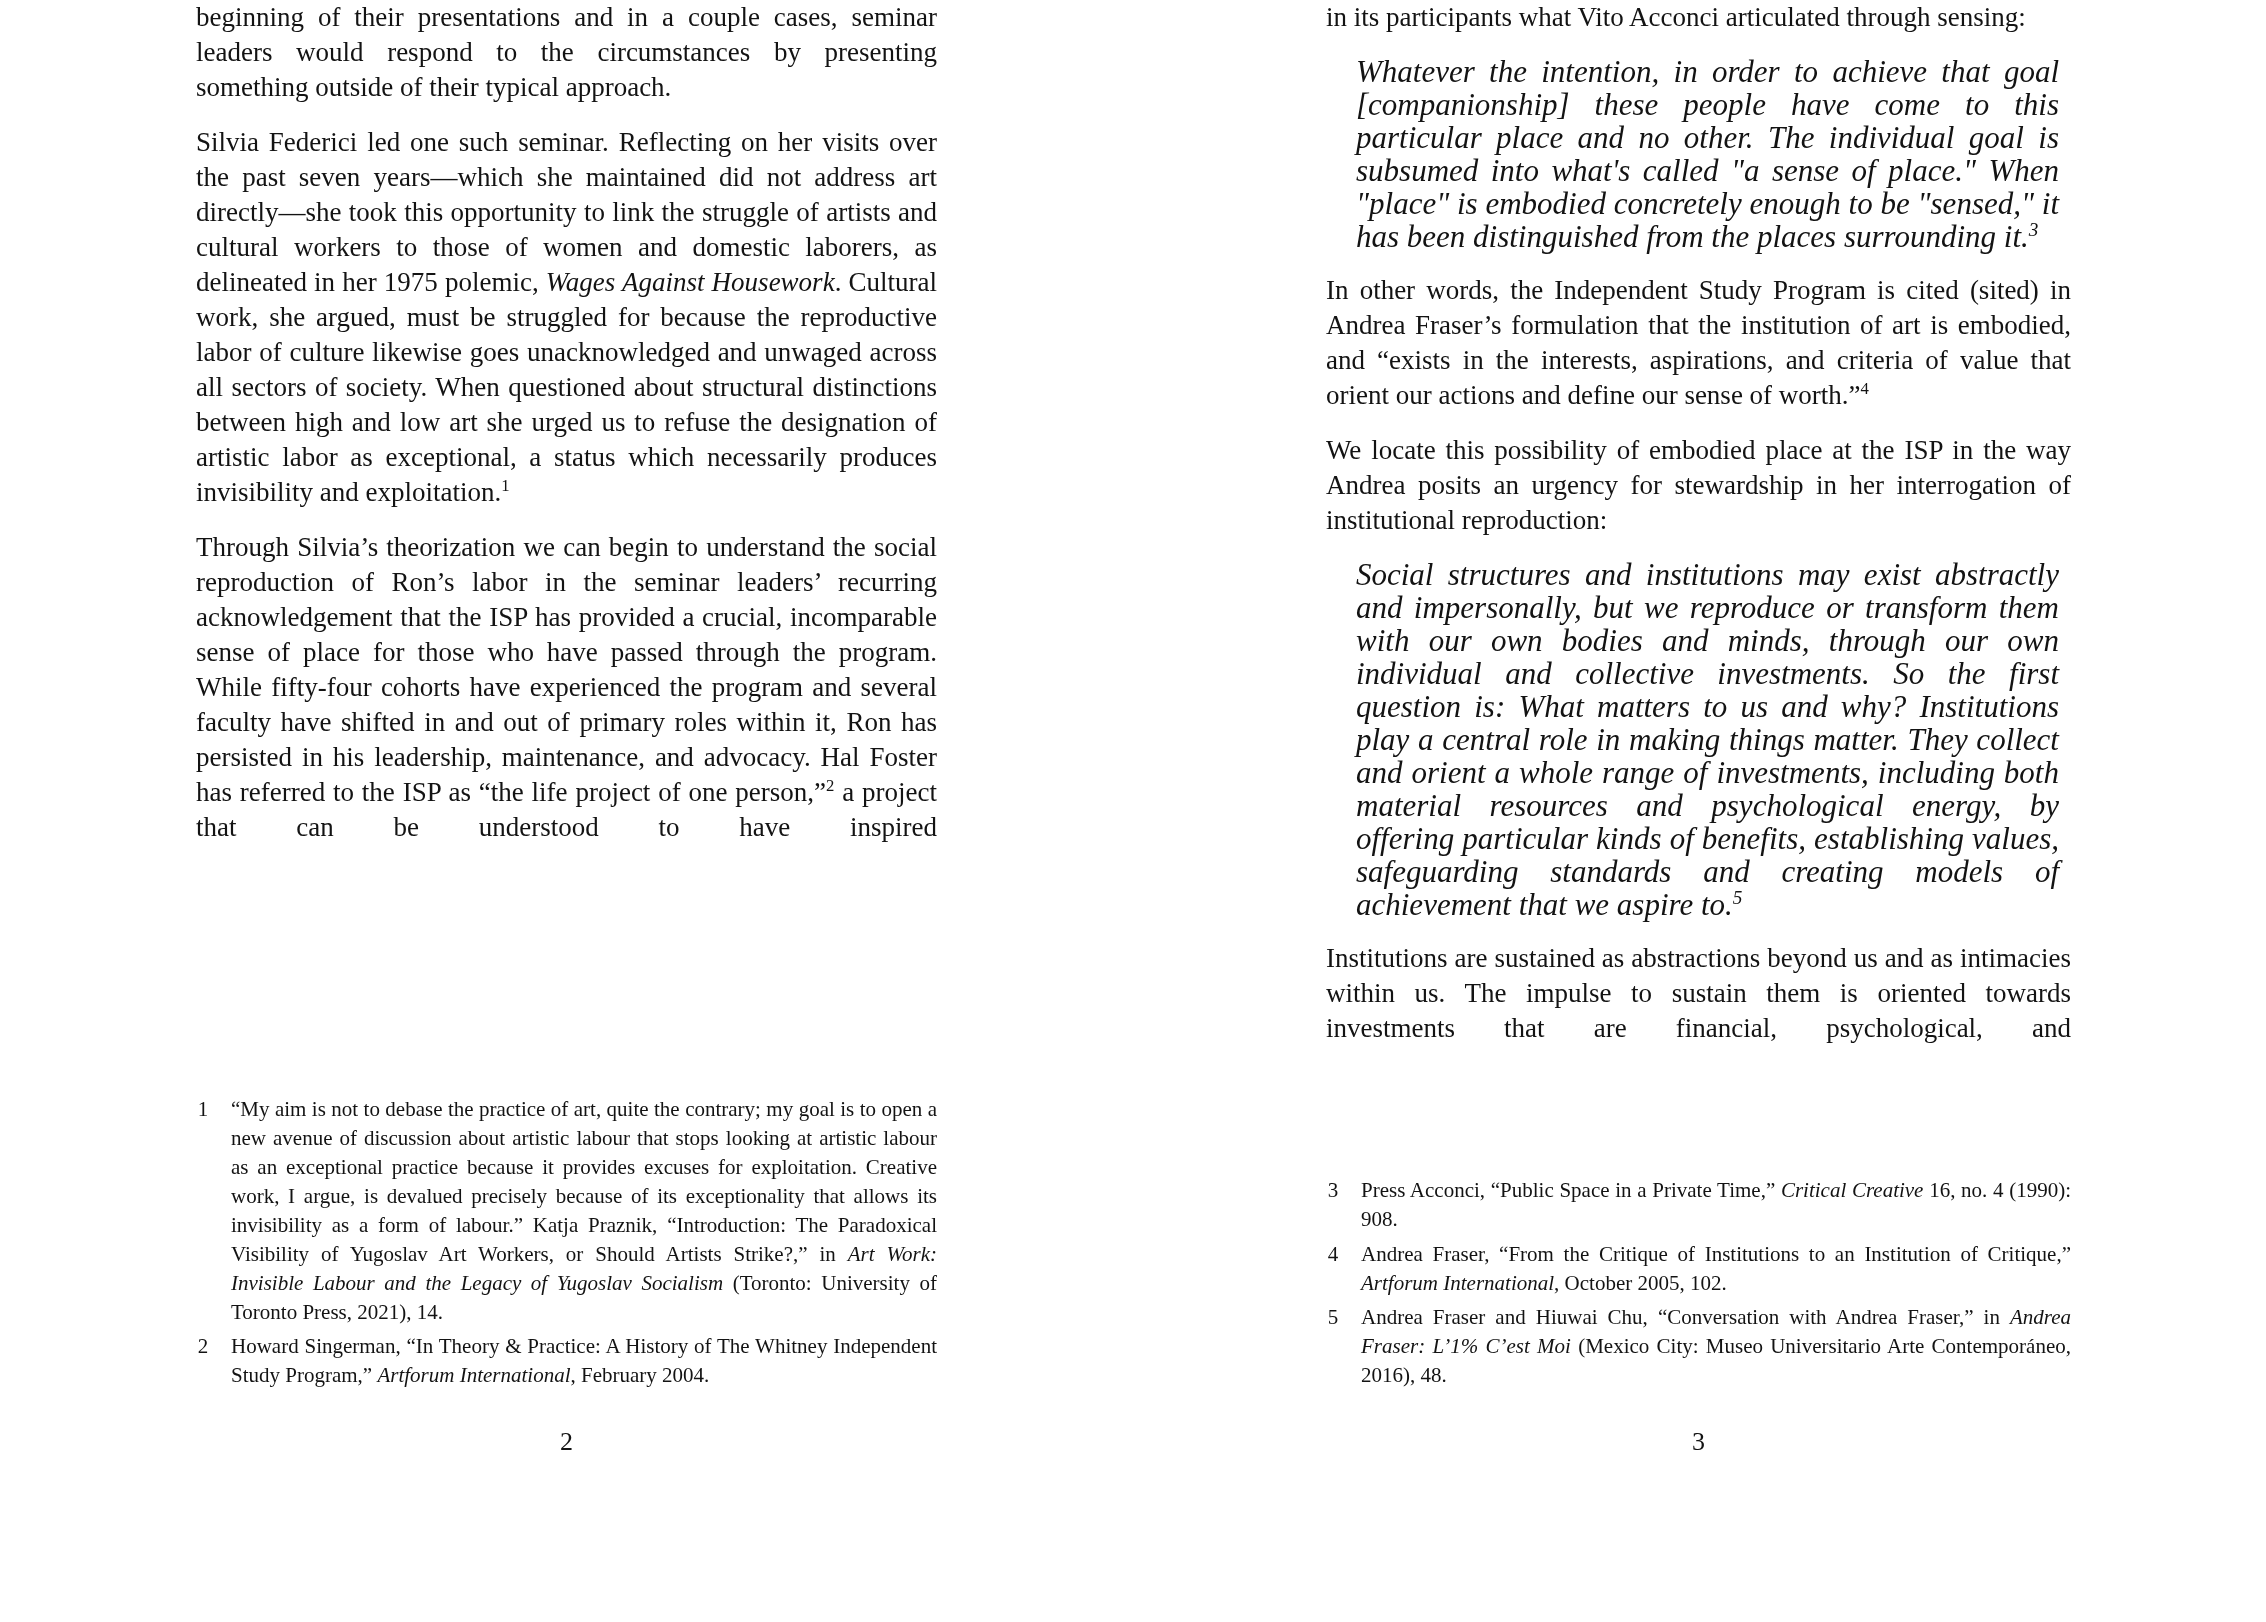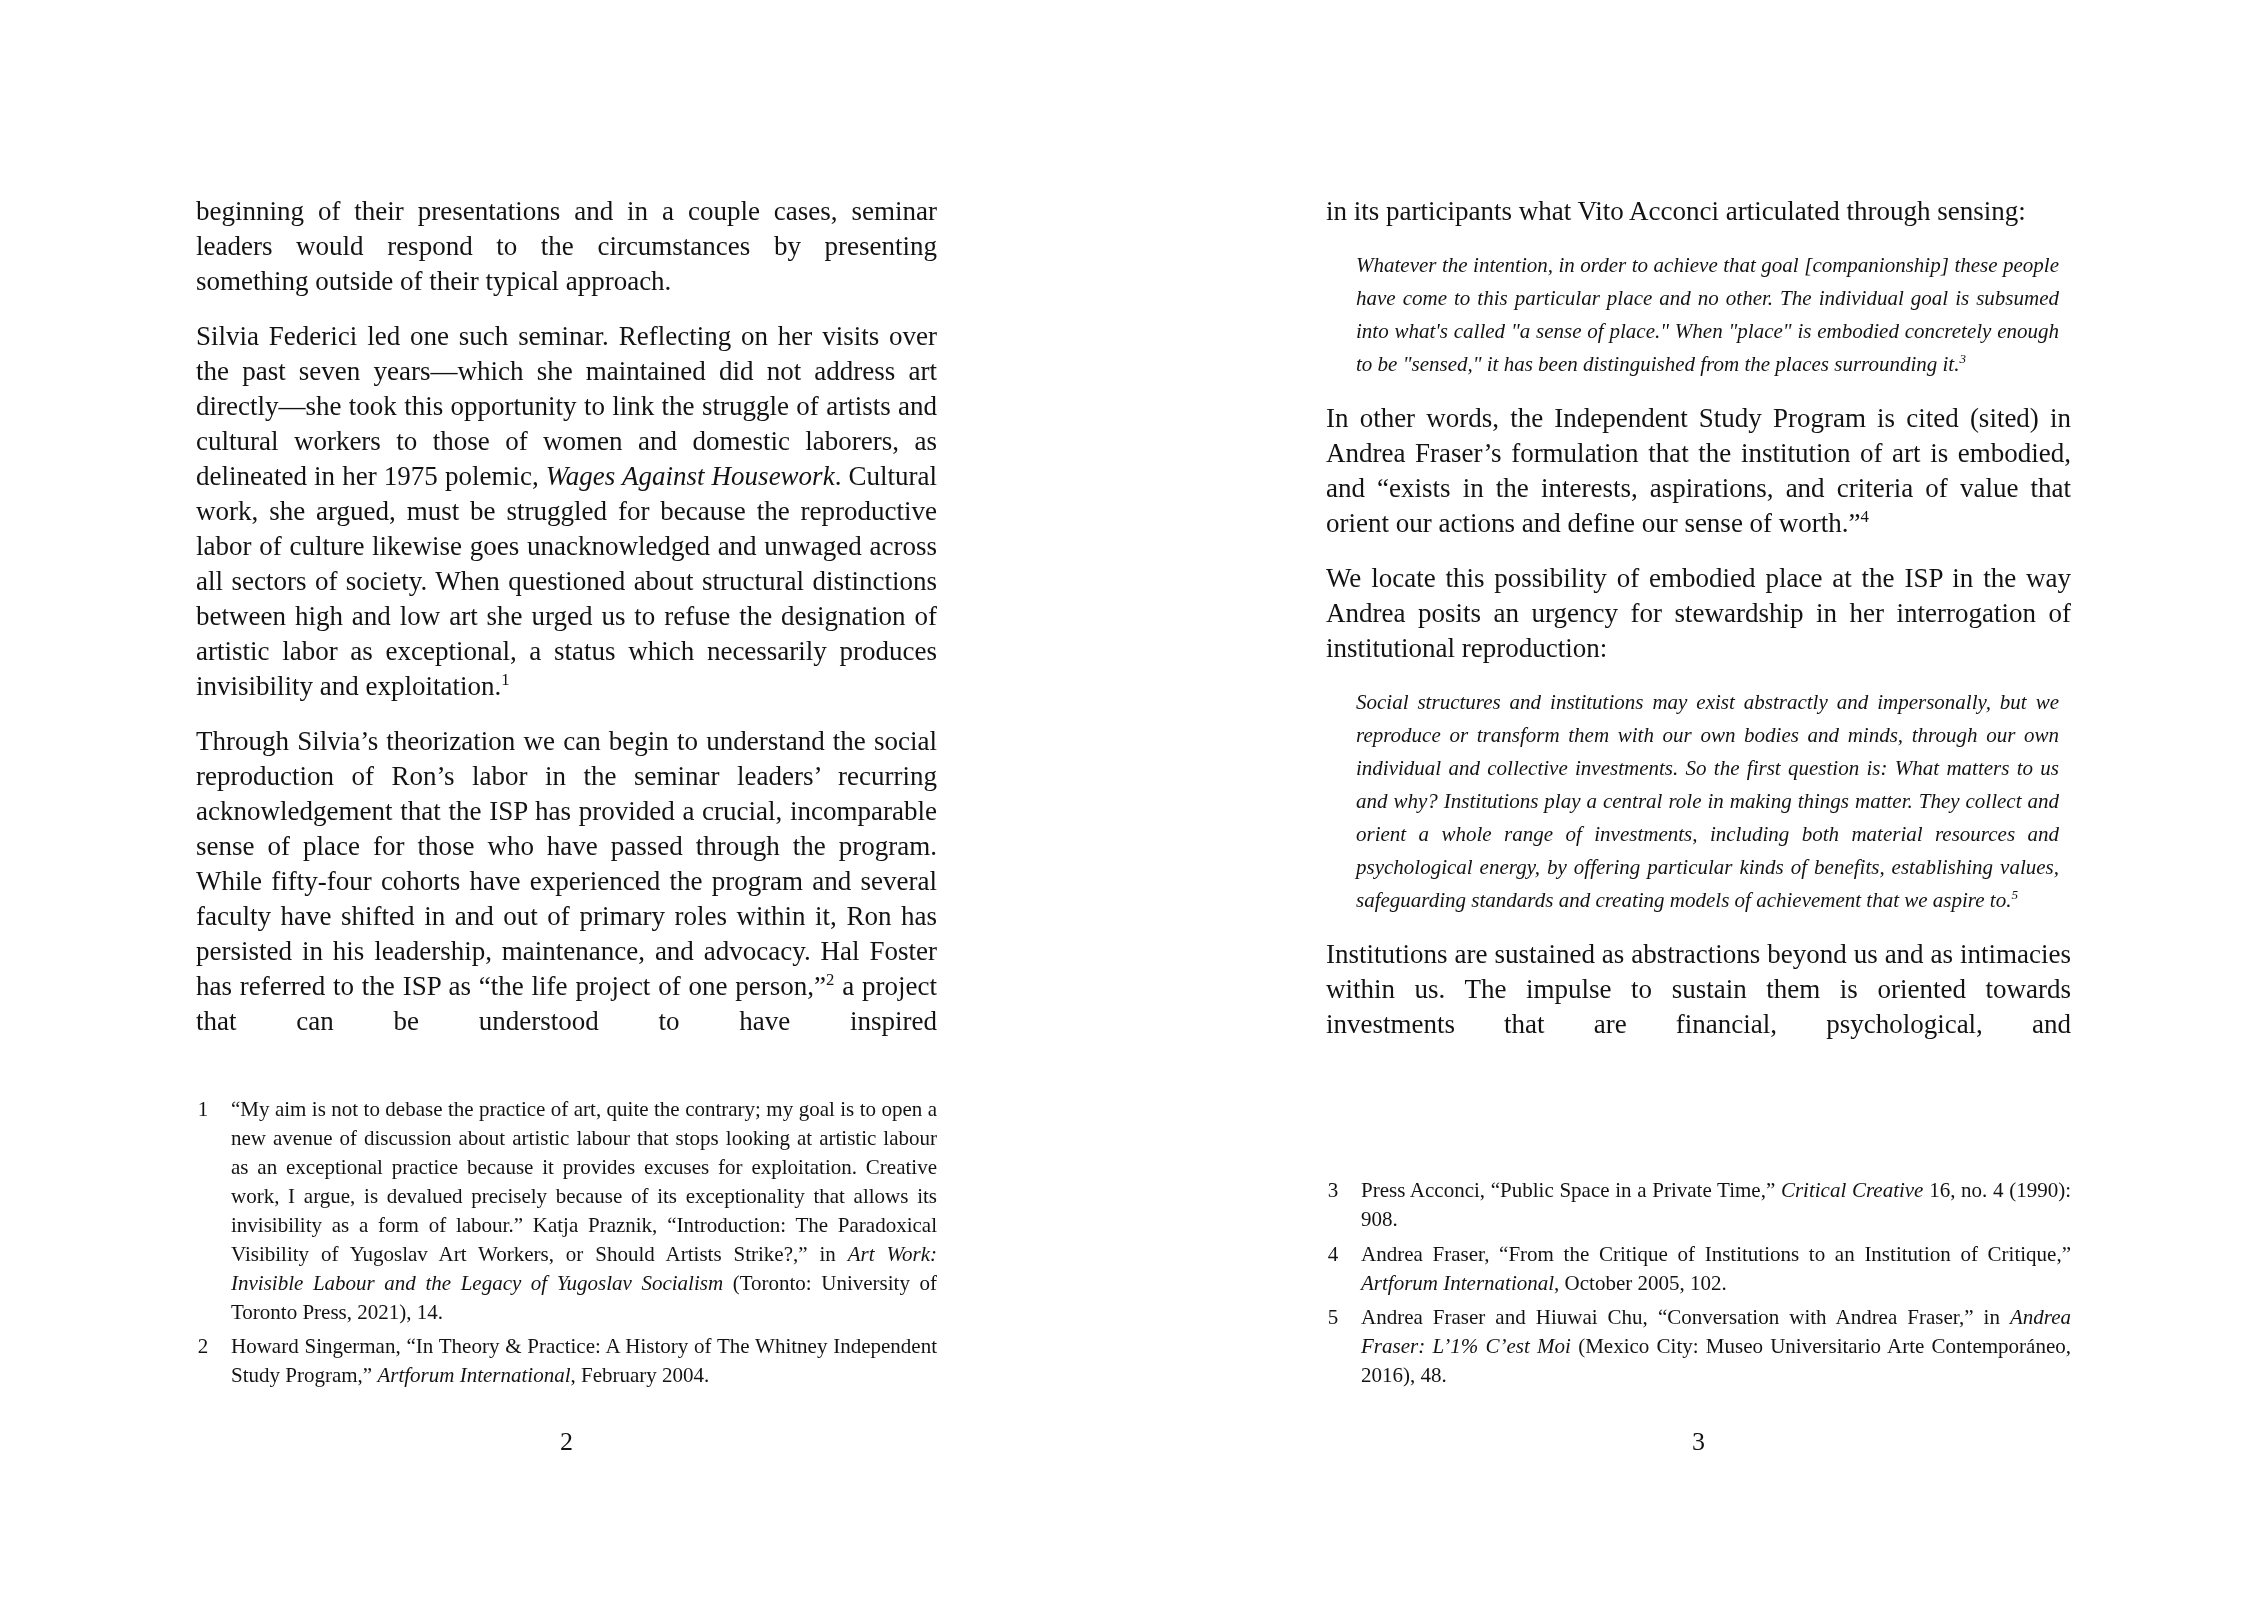--- a/index.html
+++ b/index.html
@@ -16,40 +16,39 @@
     font-family: "Liberation Serif", "DejaVu Serif", serif;
     color: #131313;
   }
   .page {
     position: absolute;
     top: 0;
     height: 1623px;
     box-sizing: border-box;
     display: flex;
     flex-direction: column;
-    padding-top: 194px;
     padding-bottom: 233px;
   }
   .page-left  { left: 196px;  width: 741px; }
   .page-right { left: 1326px; width: 745px; }
 
   .page-content p.body-p {
     margin: 0 0 20px 0;
     font-size: 27px;
     line-height: 35px;
     text-align: justify;
     hyphens: none;
   }
   .page-content p.body-p.cont { text-align-last: justify; }
 
   .page-content .quote {
     margin: 0 12px 20px 0;
     padding-left: 30px;
     font-style: italic;
-    font-size: 21px;
+    font-size: 31px;
     line-height: 33px;
     text-align: justify;
   }
 
   .footnotes { margin-top: auto; }
   .footnote {
     position: relative;
     padding-left: 35px;
     font-size: 21px;
     line-height: 29px;

